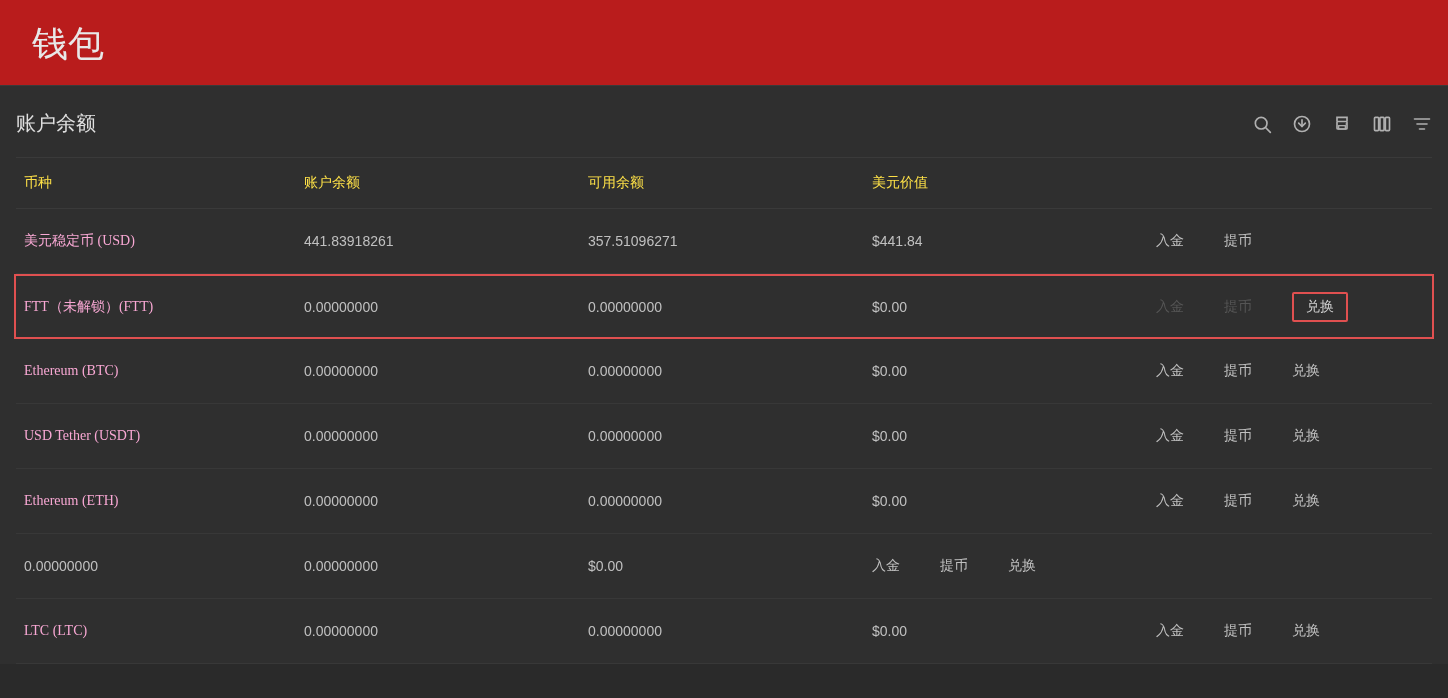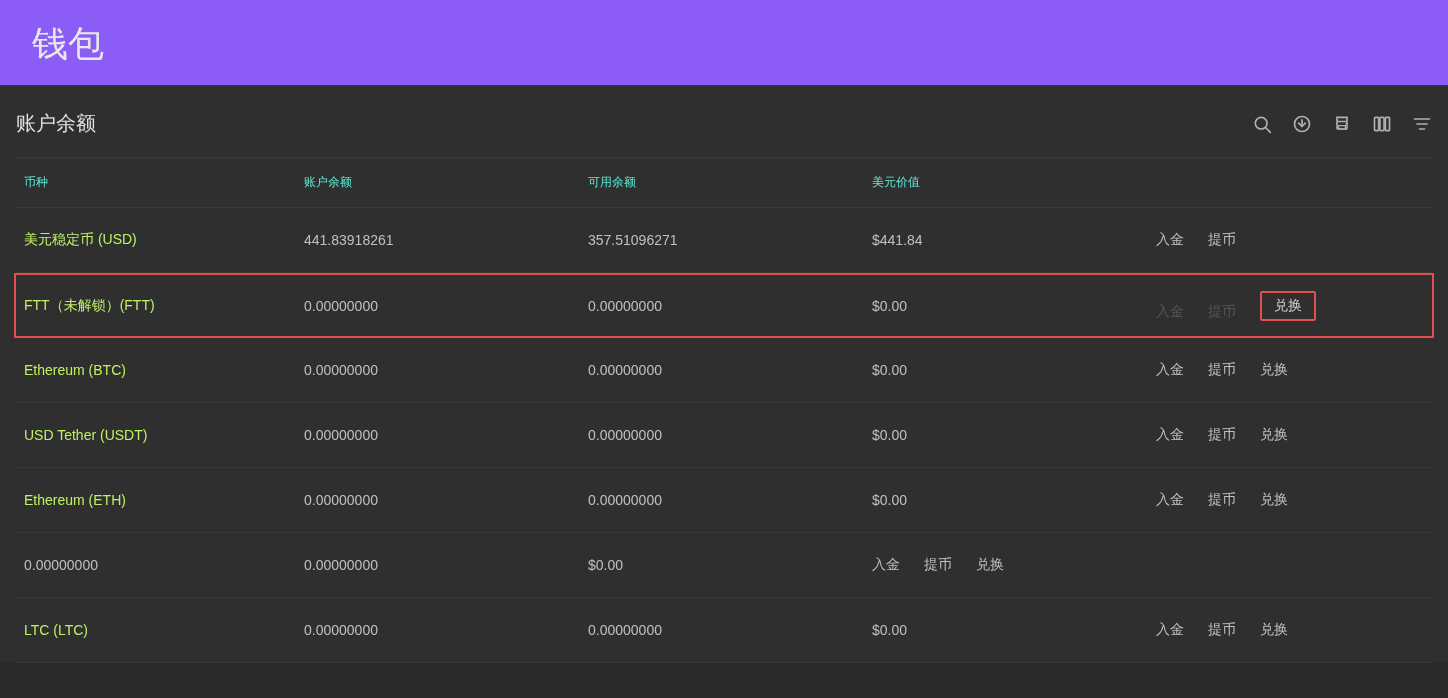--- a/index.html
+++ b/index.html
@@ -5,21 +5,21 @@
     * { box-sizing: border-box; margin: 0; padding: 0; }
     body {
       background-color: #2a2a2a;
       color: #e0e0e0;
       font-family: -apple-system, BlinkMacSystemFont, "PingFang SC", "Microsoft YaHei", sans-serif;
       width: 1448px;
       min-height: 698px;
     }
 
     .page-header {
-      background-color: #8b5cf6;
+      background-color: #b91c1c;
       padding: 20px 32px 16px 32px;
       border-bottom: 1px solid #3a3a3a;
     }
 
     .page-title {
       font-size: 36px;
       font-weight: 400;
       color: #e8e8e8;
     }
 
@@ -59,22 +59,22 @@
 
     .table-container {
       width: 100%;
     }
 
     .table-header-row {
       display: grid;
       grid-template-columns: 280px 1fr 1fr 1fr 1fr;
       padding: 12px 0;
       border-bottom: 1px solid #3a3a3a;
-      color: #5eead4;
-      font-size: 12px;
+      color: #fde047;
+      font-size: 14px;
     }
 
     .table-header-cell {
       padding: 4px 8px;
     }
 
     .table-row {
       display: grid;
       grid-template-columns: 280px 1fr 1fr 1fr 1fr;
       padding: 0;
@@ -89,32 +89,33 @@
     }
 
     .table-cell {
       padding: 8px 8px;
       font-size: 14px;
       color: #d0d0d0;
     }
 
     .table-cell.currency-name {
       font-size: 14px;
-      color: #bef264;
+      color: #f9a8d4;
+      font-family: Liberation Serif, serif;
     }
 
     .table-cell.number {
       color: #c0c0c0;
       font-size: 14px;
     }
 
     .actions-cell {
       display: flex;
-      align-items: flex-end;
-      gap: 24px;
+      align-items: center;
+      gap: 40px;
       padding: 8px 8px;
     }
 
     .action-btn {
       font-size: 14px;
       color: #c0c0c0;
       cursor: pointer;
       background: none;
       border: none;
       padding: 0;

